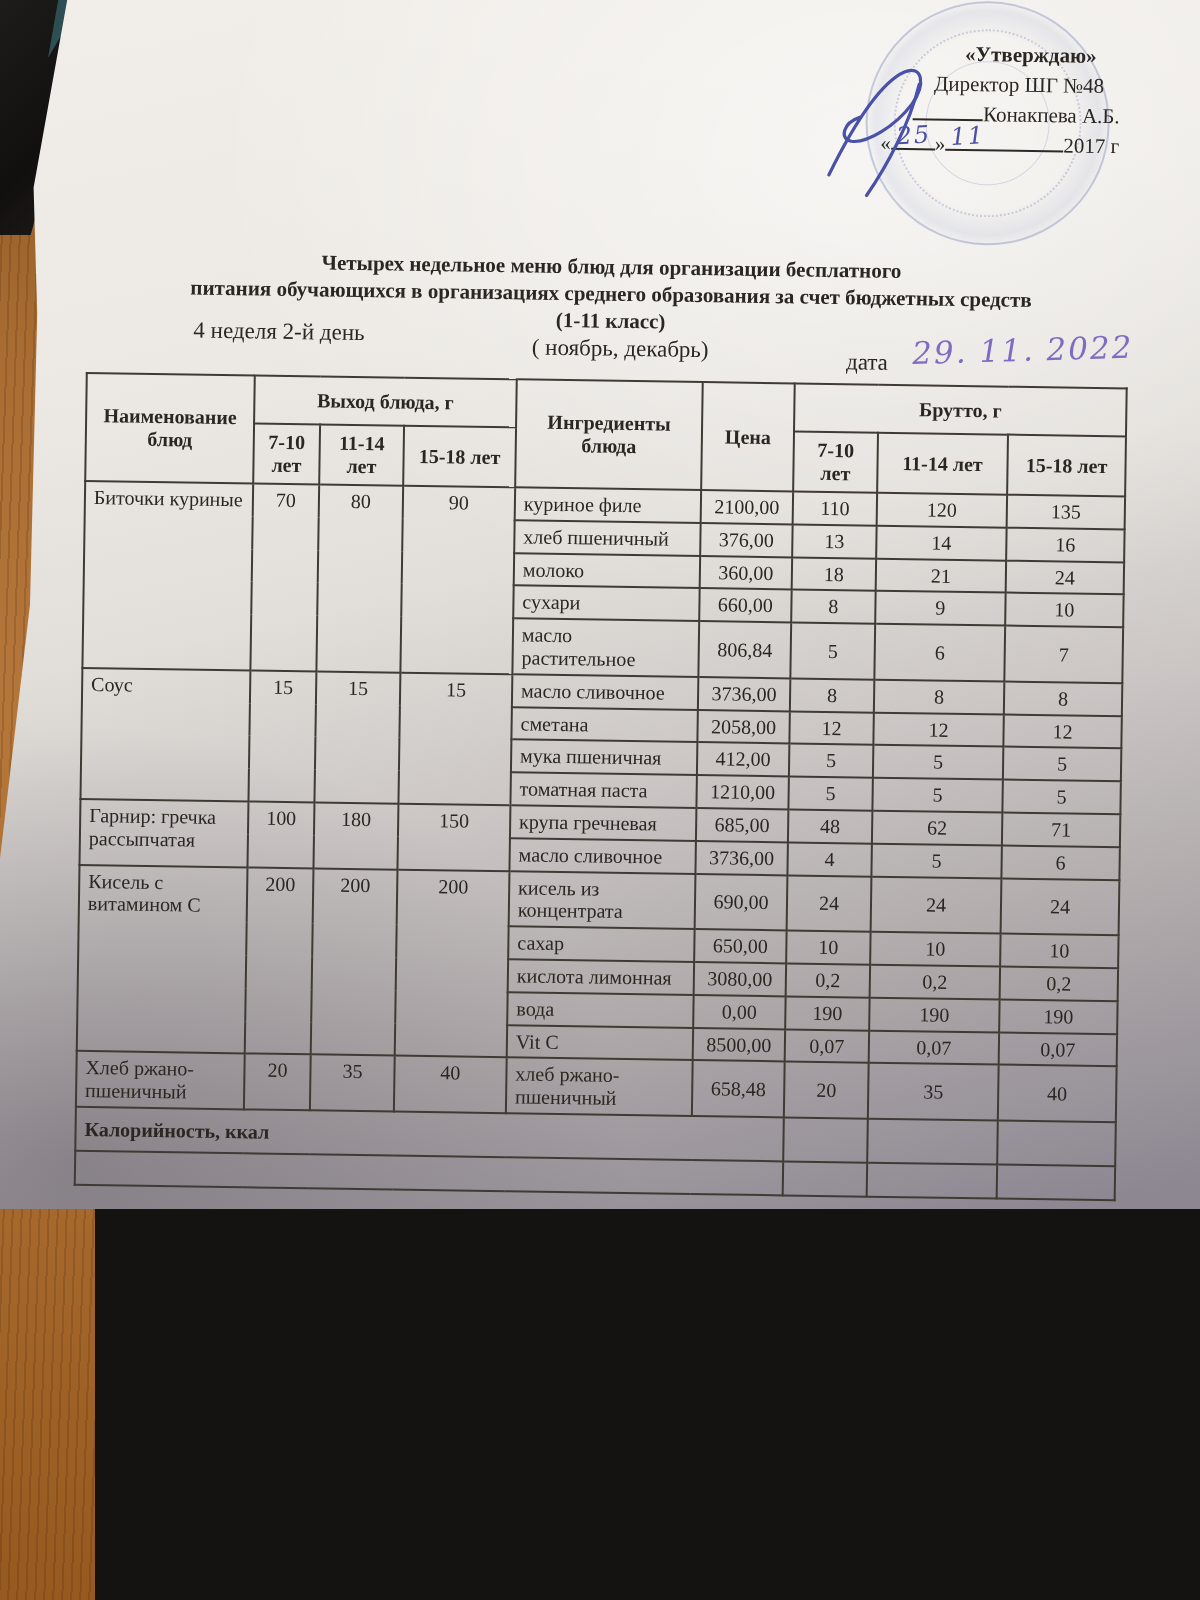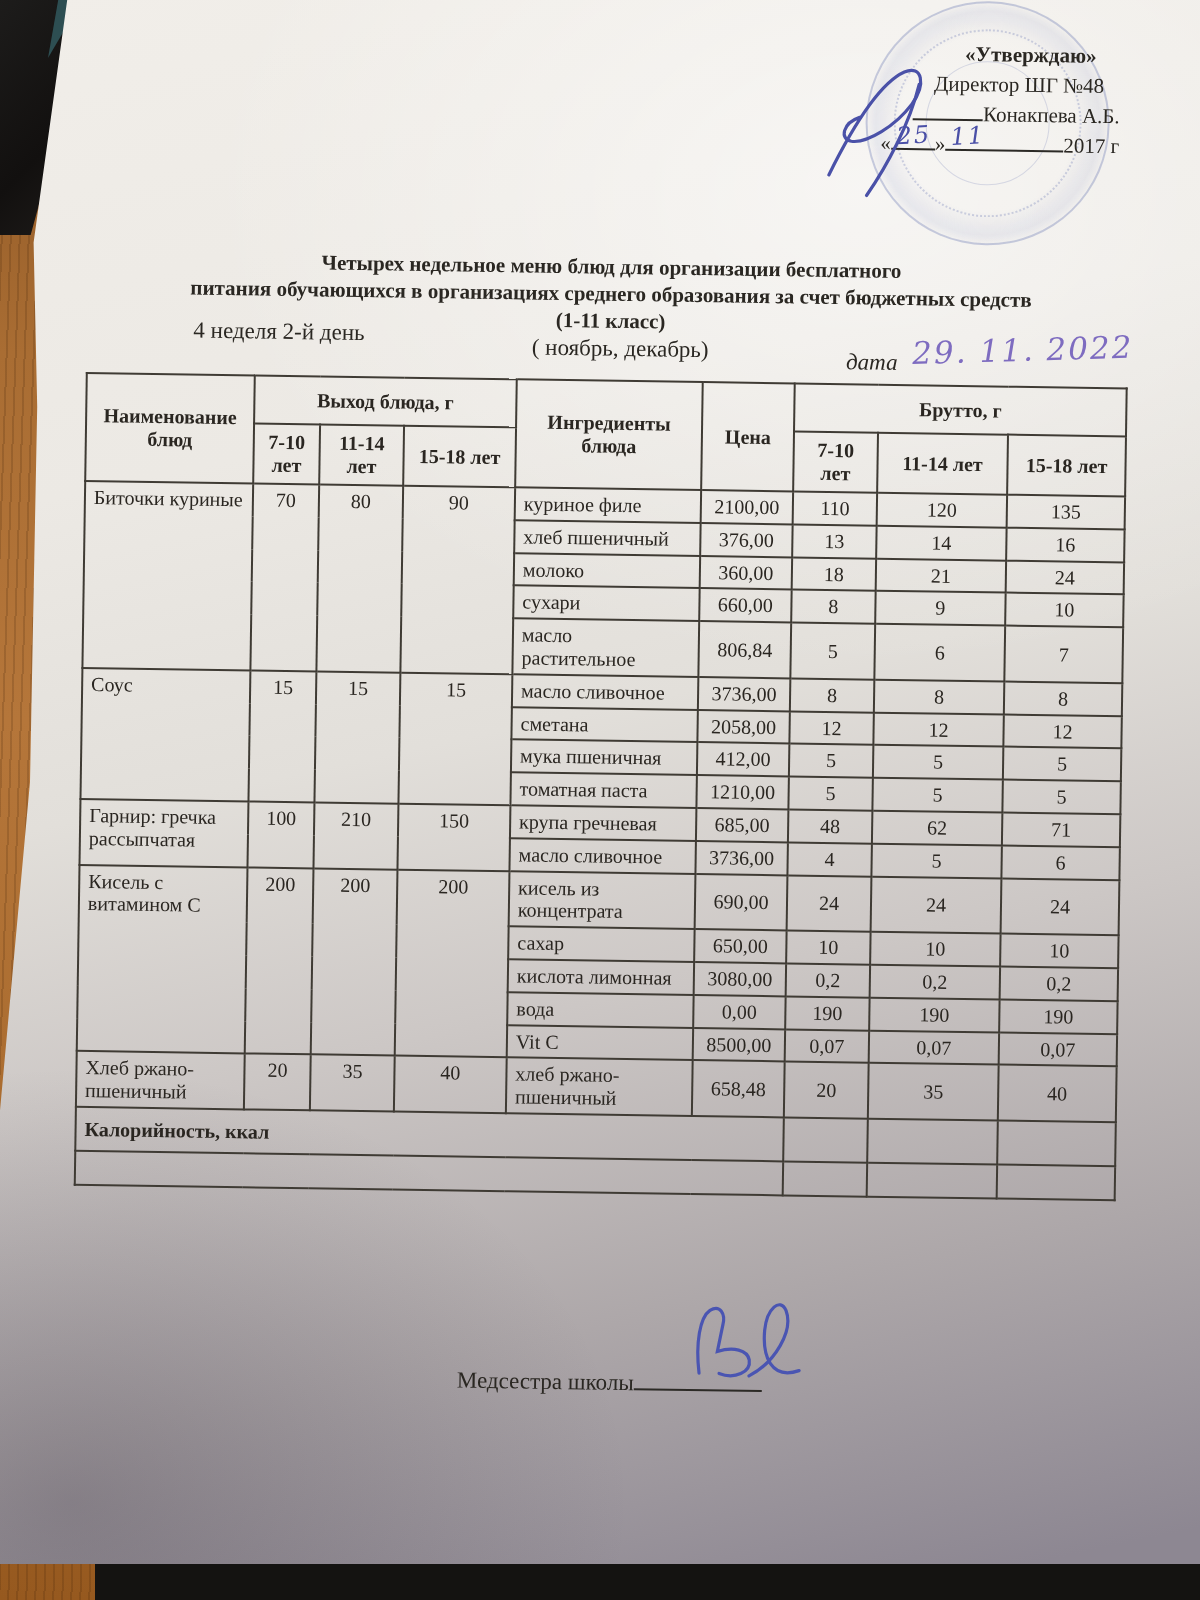--- a/index.html
+++ b/index.html
@@ -19,21 +19,21 @@
     position:absolute;left:0;top:0;width:118px;height:235px;
     background:linear-gradient(135deg,#1d1c1b 0%,#12100f 55%,#221f1d 100%);
     clip-path:polygon(0 0,100% 0,52% 52%,26% 100%,0 100%);
   }
   .teal-sliver{
     position:absolute;left:48px;top:0;width:34px;height:58px;
     background:#2d4e52;clip-path:polygon(30% 0,100% 0,0 100%);
   }
   
   .paper{
-    position:absolute;left:0;top:0;width:1200px;height:1564px;
+    position:absolute;left:0;top:0;width:1200px;height:1209px;
     clip-path:polygon(5.6% 0,100% 0,100% 100%,0 100%,0 71%,2.5% 50%,3.1% 26%,2.8% 15.5%);
     background:
       radial-gradient(1100px 800px at 72% 12%, rgba(255,255,255,.55), rgba(255,255,255,0) 60%),
       radial-gradient(900px 700px at 6% 96%, rgba(45,38,55,.28), rgba(45,38,55,0) 62%),
       linear-gradient(168deg,#f1eee9 0%,#ece9e4 28%,#e2dfda 46%,#ccc7c5 62%,#ada7a9 80%,#8d8792 98%);
     color:#2a2722;
   }
   .content{position:absolute;inset:0;transform:rotate(.85deg);transform-origin:90px 360px;}
 
   
@@ -51,21 +51,21 @@
   .round-stamp .inner{position:absolute;left:26px;top:26px;right:26px;bottom:26px;border-radius:50%;
       border:2px dotted rgba(86,102,170,.26);}
   .round-stamp .inner2{position:absolute;left:58px;top:58px;right:58px;bottom:58px;border-radius:50%;
       border:1px solid rgba(86,102,170,.20);}
   .sig-svg{position:absolute;}
   
   .doc-title{position:absolute;left:95px;top:246px;width:1030px;text-align:center;
     font-weight:bold;font-size:21px;line-height:27px;}
   .meta-week{position:absolute;left:193px;top:316px;font-size:23px;}
   .meta-months{position:absolute;left:500px;top:328px;width:240px;text-align:center;font-size:23px;}
-  .meta-date-label{position:absolute;left:846px;top:338px;font-size:23px;font-style:italic;}
+  .meta-date-label{position:absolute;left:846px;top:338px;font-size:23px;}
   .meta-date-hw{position:absolute;left:912px;top:318px;font-size:31px;color:#7e6cc0;
     font-style:italic;font-family:"DejaVu Serif",serif;transform:rotate(-2.5deg);letter-spacing:2px;white-space:nowrap;}
   
   table.menu{position:absolute;left:86px;top:372px;border-collapse:collapse;table-layout:fixed;
     font-size:20px;line-height:1.14;color:#2a2621;}
   .menu th,.menu td{border:2px solid #3f3b34;padding:4px 8px;overflow:hidden;}
   .menu th{font-weight:bold;text-align:center;vertical-align:middle;}
   .hrow1{height:48px}.hrow2{height:60px}
   .dish-cell{vertical-align:top;text-align:left;padding-top:6px;}
   .out-cell{vertical-align:top;text-align:center;padding-top:6px;}
@@ -217,21 +217,21 @@
           <tr>
             <td class="ing-cell">томатная паста</td>
             <td class="price-cell">1210,00</td>
             <td class="num-cell">5</td>
             <td class="num-cell">5</td>
             <td class="num-cell">5</td>
           </tr>
           <tr>
             <td class="dish-cell" rowspan="2">Гарнир: гречка рассыпчатая</td>
             <td class="out-cell" rowspan="2">100</td>
-            <td class="out-cell" rowspan="2">210</td>
+            <td class="out-cell" rowspan="2">180</td>
             <td class="out-cell" rowspan="2">150</td>
             <td class="ing-cell">крупа гречневая</td>
             <td class="price-cell">685,00</td>
             <td class="num-cell">48</td>
             <td class="num-cell">62</td>
             <td class="num-cell">71</td>
           </tr>
           <tr>
             <td class="ing-cell">масло сливочное</td>
             <td class="price-cell">3736,00</td>

